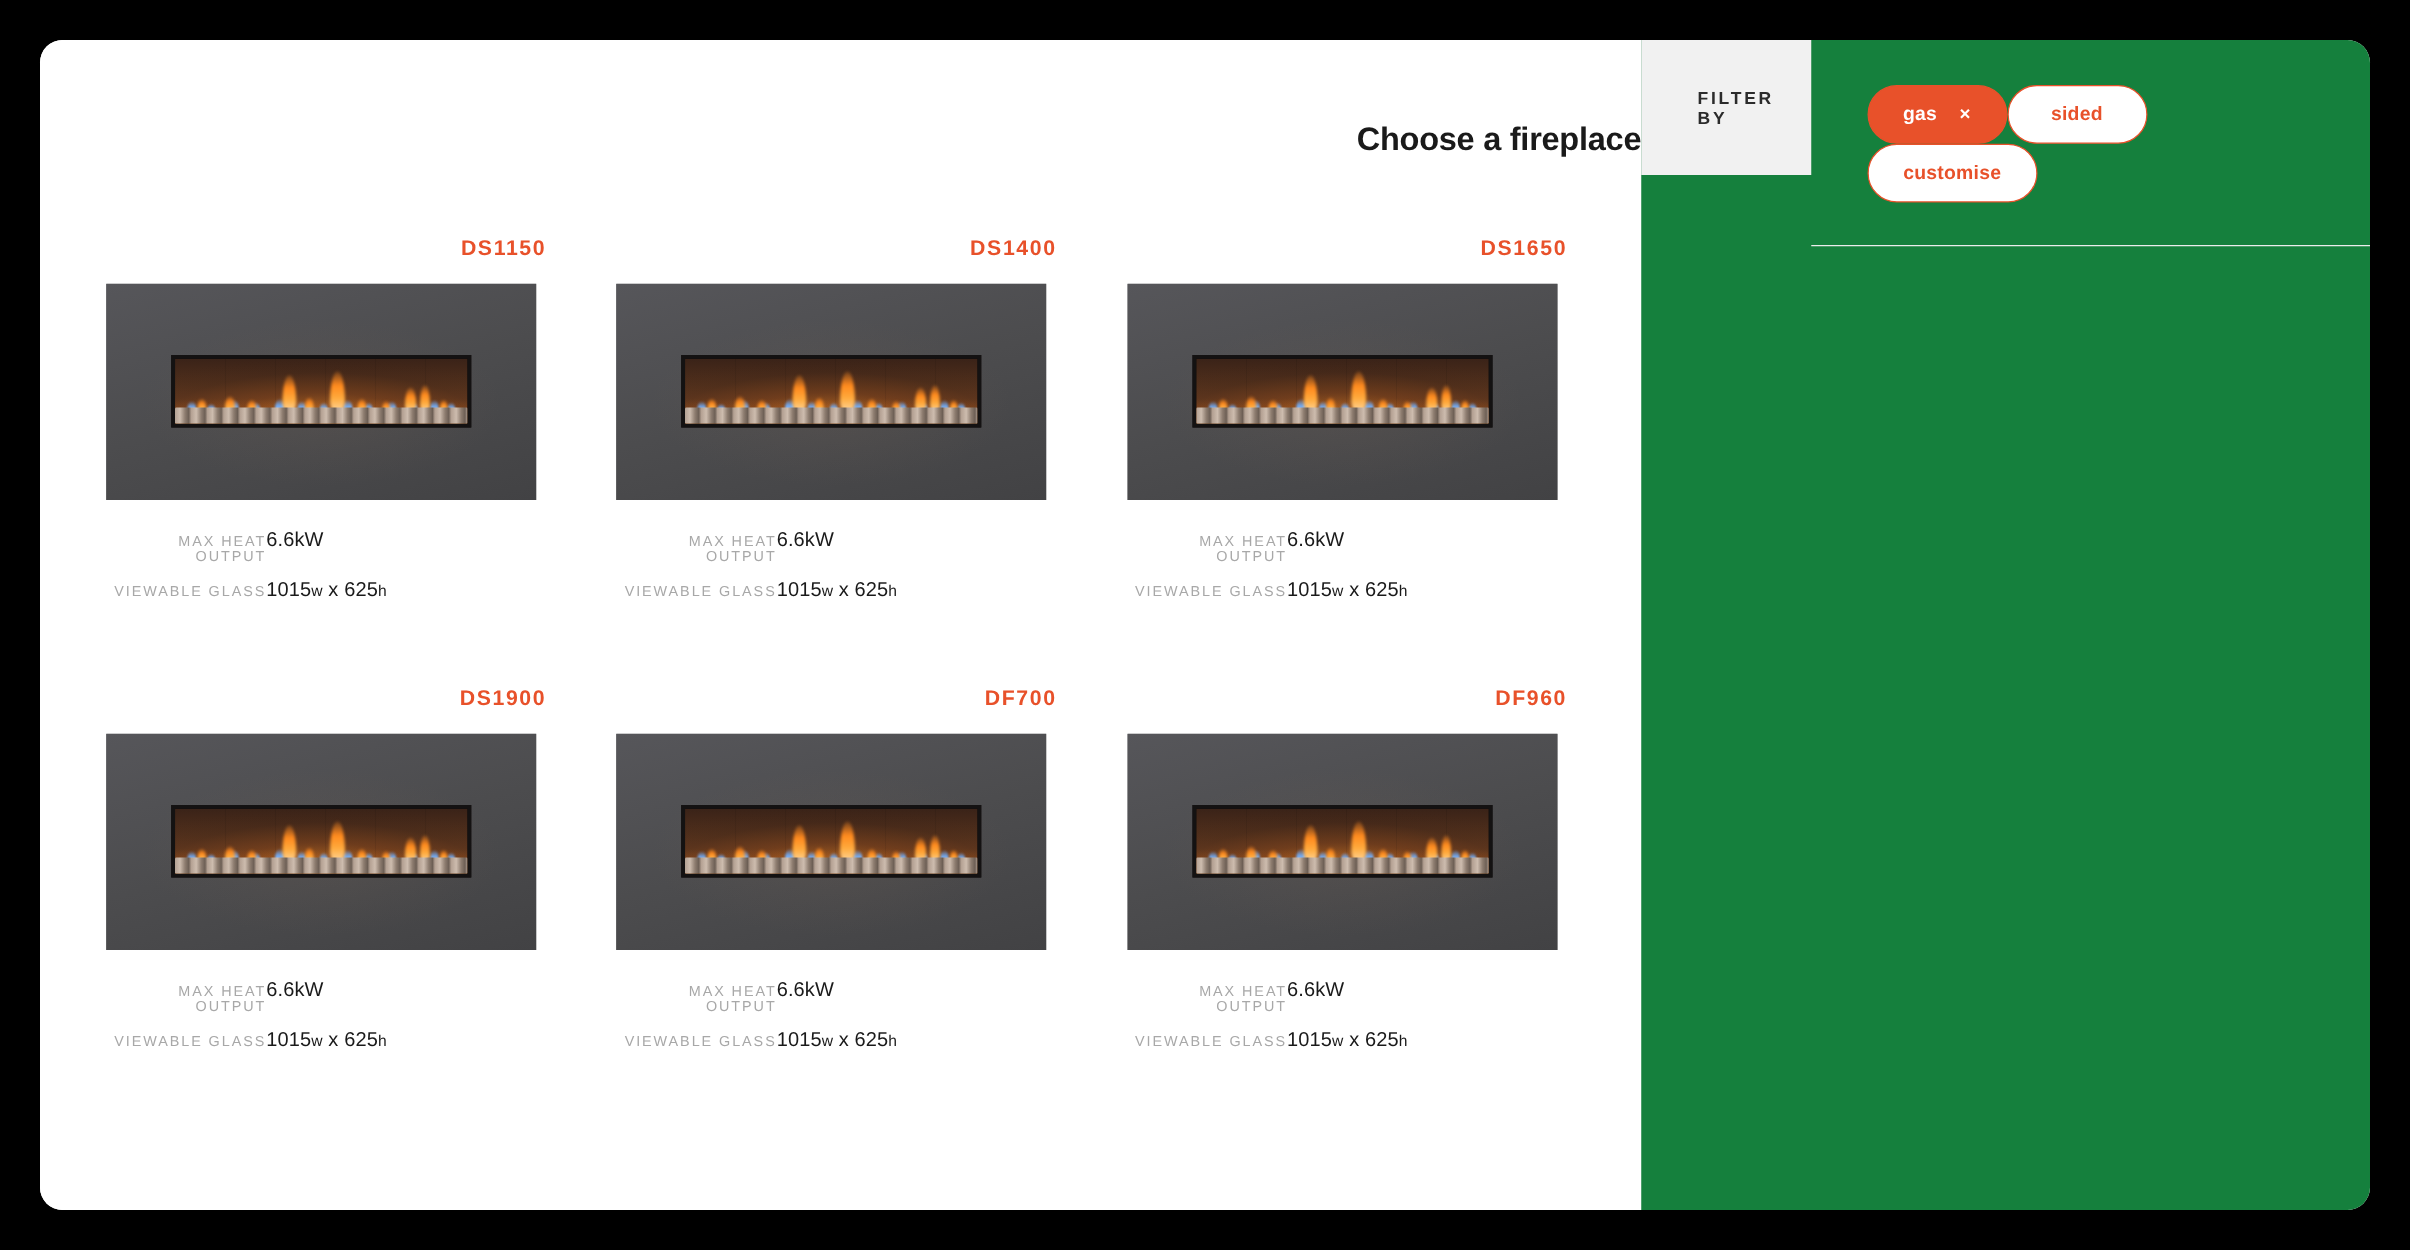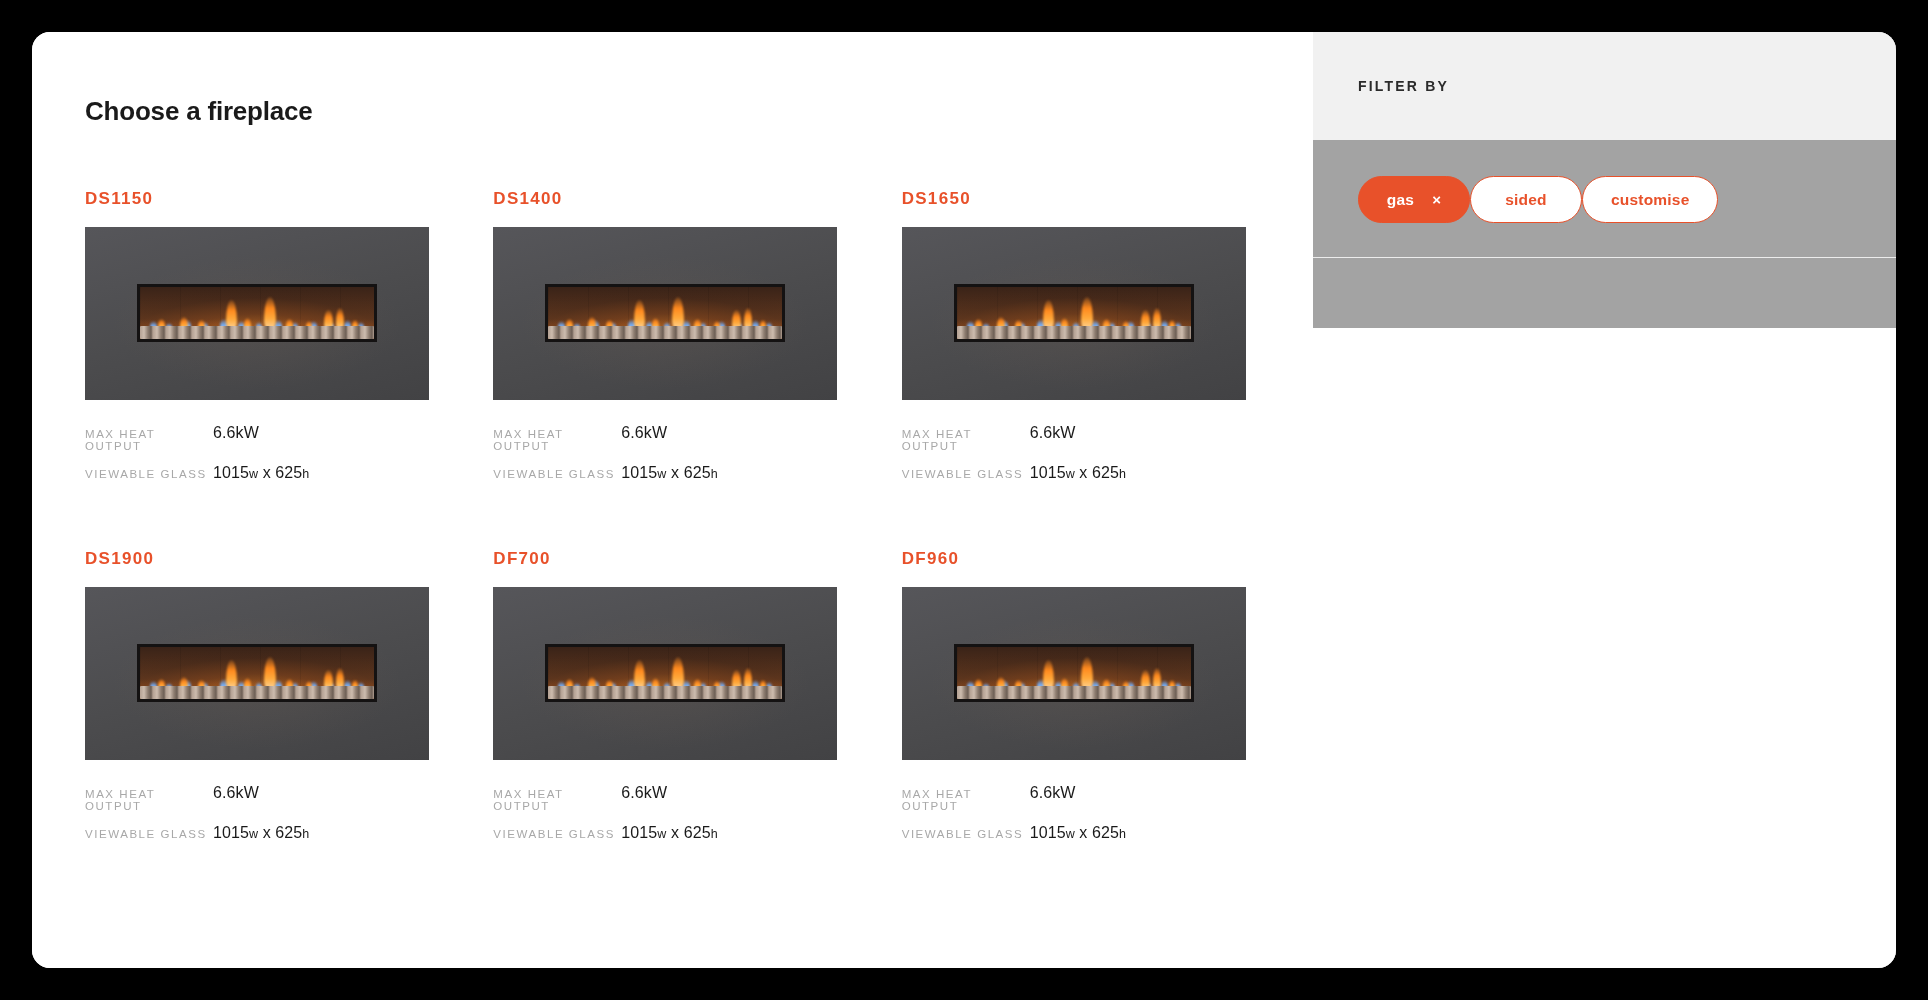--- a/index.html
+++ b/index.html
@@ -25,20 +25,21 @@
     display: flex;
   }
 
   
   #main-content {
     width: 1281px;
     height: 100%;
     background: #ffffff;
     position: relative;
     padding: 38px 0 0 0;
+    text-align: right;
   }
 
   #page-title {
     font-size: 26px;
     font-weight: bold;
     color: #1a1a1a;
     letter-spacing: -0.2px;
     margin-left: 53px;
     margin-top: 26px;
   }
@@ -140,23 +141,23 @@
     color: #1a1a1a;
     font-weight: 500;
     letter-spacing: 0.1px;
   }
   .spec-value .unit-sm { font-size: 12.5px; }
 
   
   #filter-sidebar {
     width: 583px;
     height: 100%;
-    background: #a3a3a3;
+    background: #15803d;
     display: flex;
-    flex-direction: column;
+    flex-direction: row;
     position: relative;
   }
 
   #filter-header {
     height: 108px;
     background: #f1f1f1;
     display: flex;
     align-items: center;
     padding-left: 45px;
   }

